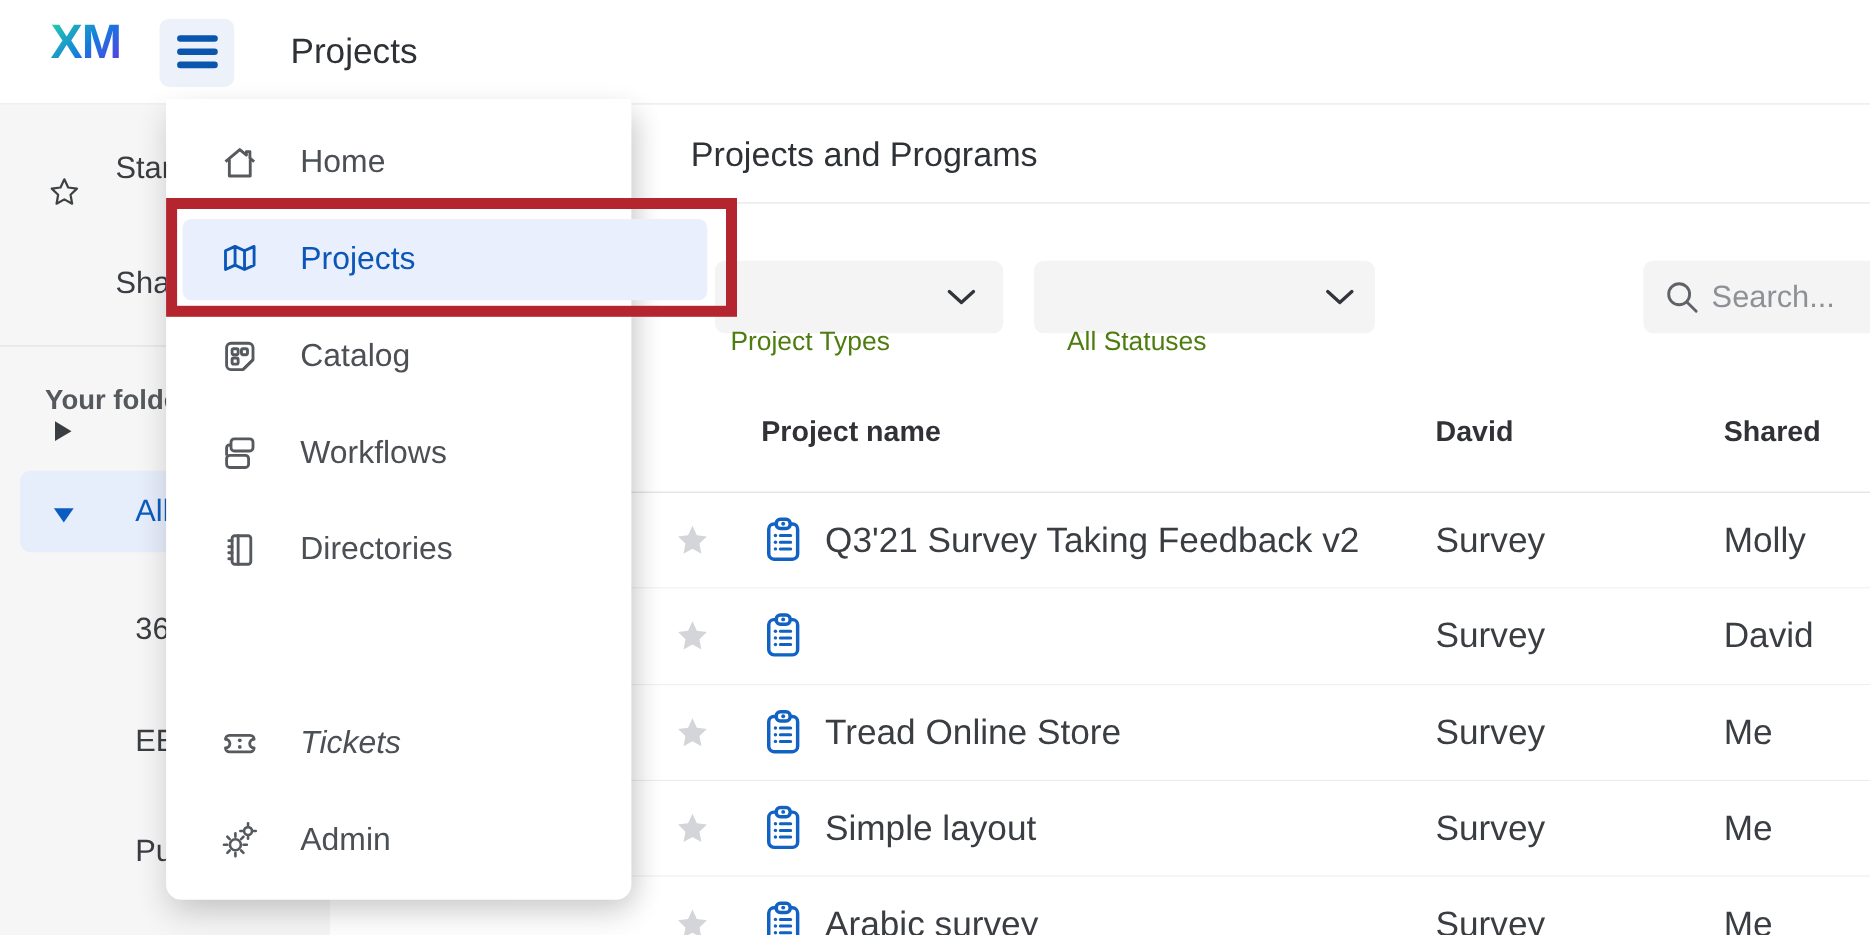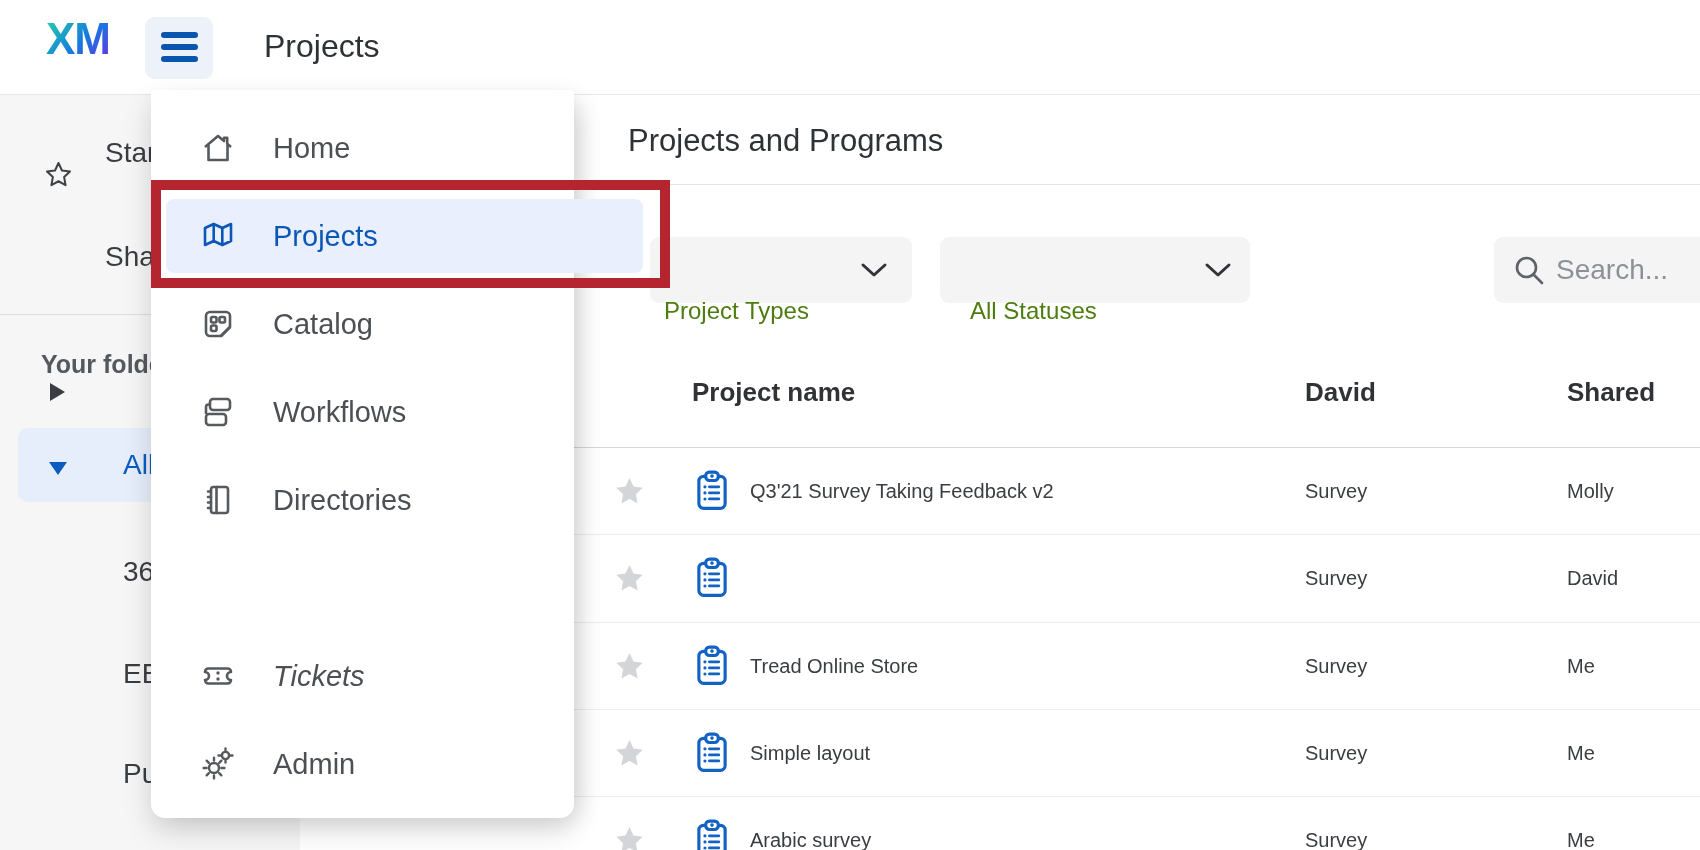--- a/index.html
+++ b/index.html
@@ -44,21 +44,21 @@
   .search-input::placeholder { color:#8d9196; opacity:1; }
 
   .tbl-header { position:absolute; left:0; top:282px; width:1400px; height:30px; }
   .th { position:absolute; font-size:26px; font-weight:700; color:#303236; white-space:nowrap; }
   .th-name { left:392px; } .th-type { left:1005px; } .th-owner { left:1267px; }
 
   .rows { position:absolute; left:0; top:352px; width:1400px; border-top:1px solid #d8d8d8; }
   .trow { position:relative; width:1400px; height:87.3px; border-bottom:1px solid #ececec; background:#fff; cursor:pointer; }
   .row-star { position:absolute; left:314px; top:50%; transform:translateY(-50%); line-height:0; }
   .row-icon { position:absolute; left:395px; top:50%; transform:translateY(-50%); line-height:0; }
-  .cell { position:absolute; top:50%; transform:translateY(-50%); font-size:20px; color:#3a3d41; white-space:nowrap; }
+  .cell { position:absolute; top:50%; transform:translateY(-50%); font-size:32px; color:#3a3d41; white-space:nowrap; }
   .c-name { left:450px; } .c-type { left:1005px; } .c-owner { left:1267px; }
 
   
   .menu { position:absolute; left:151px; top:90px; width:423px; height:728px; background:#fff; border-radius:3px 3px 14px 14px;
           box-shadow:0 12px 28px rgba(0,0,0,.16), 14px 6px 26px -10px rgba(0,0,0,.10); z-index:10; }
   .menu-item { position:absolute; left:15px; width:477px; height:74px; border-radius:8px; cursor:pointer; }
   .menu-item .mi-icon { position:absolute; left:32px; top:17px; line-height:0; color:#56595d; }
   .menu-item .mi-label { position:absolute; left:107px; top:50%; transform:translateY(-50%); font-size:29px; color:#4c4f54; white-space:nowrap; }
   .menu-item.selected { background:#e9effc; }
   .menu-item.selected .mi-icon { color:#0b57b8; }

